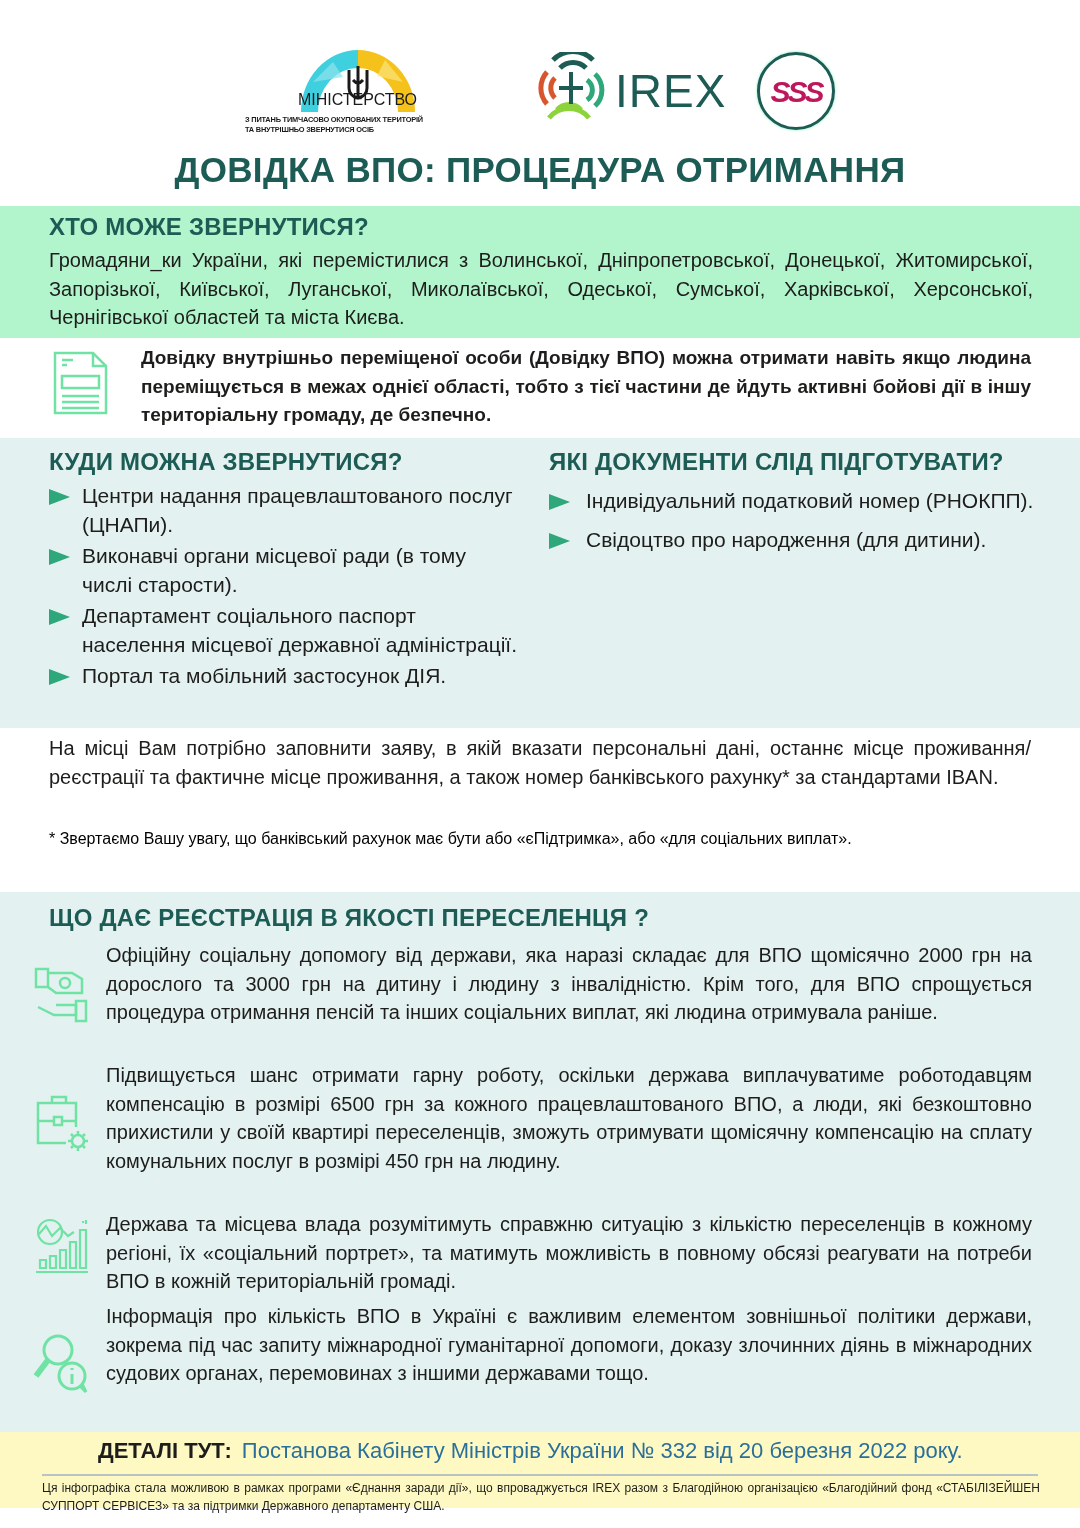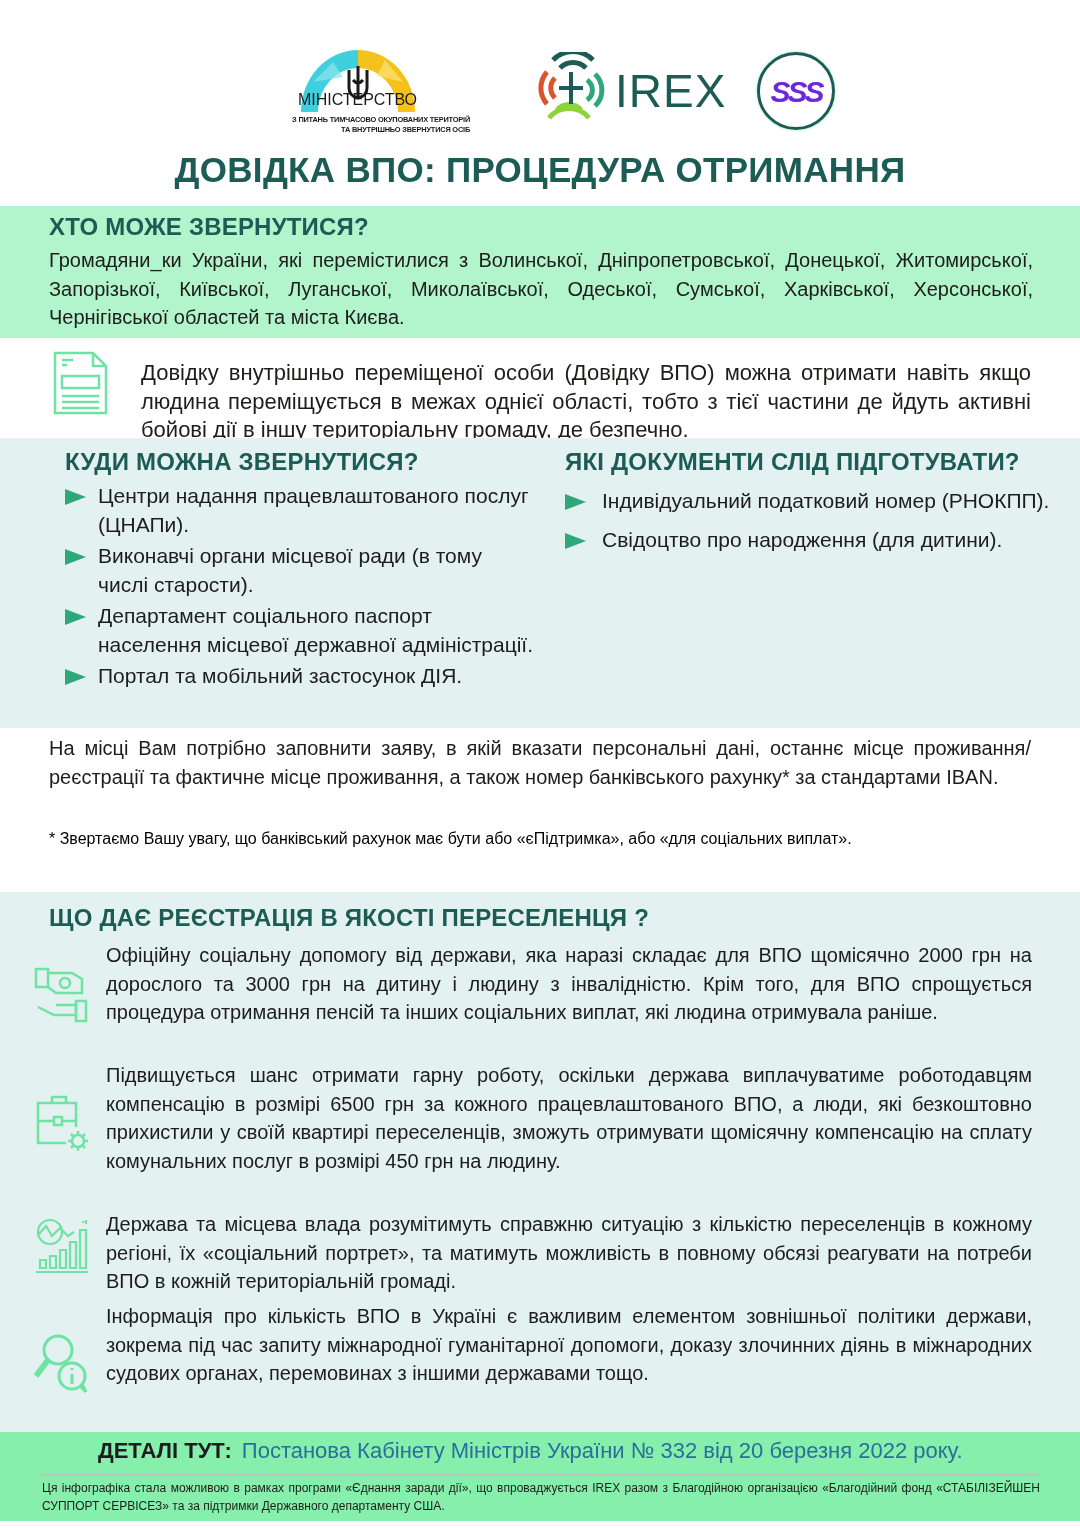--- a/index.html
+++ b/index.html
@@ -3,51 +3,51 @@
 <meta charset="utf-8">
 <style>
   * { box-sizing: border-box; margin: 0; padding: 0; }
   html, body { width: 1080px; height: 1528px; background: #ffffff; overflow: hidden; }
   body { font-family: "Liberation Sans", "DejaVu Sans", sans-serif; color: #1d1d1b; position: relative; }
 
   .header { position: absolute; left: 0; top: 0; width: 1080px; height: 140px; }
   .logo-ministry { position: absolute; left: 245px; top: 40px; width: 225px; height: 100px; text-align: center; }
   .logo-ministry .arch { position: absolute; left: 48px; top: 2px; width: 130px; height: 70px; }
   .logo-ministry .name { position: absolute; left: 0; top: 51px; width: 225px; font-size: 16px; letter-spacing: 0px; color: #1a1a1a; font-family: "Liberation Sans", sans-serif; text-align: center; }
-  .logo-ministry .sub { position: absolute; left: 0; width: 225px; font-size: 7.4px; font-weight: bold; color: #1a1a1a; text-align: right; letter-spacing: -0.2px; }
+  .logo-ministry .sub { position: absolute; left: 0; width: 225px; font-size: 7.4px; font-weight: bold; color: #1a1a1a; text-align: left; letter-spacing: -0.2px; }
   .logo-ministry .sub1 { top: 75px; }
   .logo-ministry .sub2 { top: 85px; }
 
   .logo-irex { position: absolute; left: 533px; top: 50px; width: 190px; height: 80px; }
   .logo-irex .mark { position: absolute; left: 0; top: 2px; width: 75px; height: 75px; }
   .logo-irex .word { position: absolute; left: 82px; top: 14px; font-size: 46px; color: #1c5c55; font-weight: normal; letter-spacing: 1px; font-family: "Liberation Sans", sans-serif; }
 
   .logo-sss { position: absolute; left: 757px; top: 52px; width: 78px; height: 78px; border: 3px solid #1c5c55; border-radius: 50%; box-shadow: 0 0 3px #7ef0b4; }
-  .logo-sss span { position: absolute; left: 0; top: 20px; width: 72px; text-align: center; font-size: 30px; font-weight: bold; color: #6d28d9; font-style: italic; letter-spacing: -3px; }
+  .logo-sss span { position: absolute; left: 0; top: 20px; width: 72px; text-align: center; font-size: 30px; font-weight: bold; color: #be185d; font-style: italic; letter-spacing: -3px; }
 
   .main-title { position: absolute; left: 0; top: 150px; width: 1080px; text-align: center; font-size: 35px; font-weight: bold; color: #1c5c55; letter-spacing: 0.3px; }
 
   .sec { position: absolute; left: 0; width: 1080px; }
   .sec-who { top: 206px; height: 165px; background: #b2f5cc; }
   .sec-note { top: 338px; height: 100px; background: #ffffff; }
   .sec-where { top: 438px; height: 290px; background: #e4f1f1; }
   .sec-fill { top: 728px; height: 164px; background: #ffffff; }
   .sec-benefit { top: 892px; height: 540px; background: #e4f1f1; }
-  .sec-footer { top: 1432px; height: 89px; background: #86efac; }
+  .sec-footer { top: 1432px; height: 76px; background: #fef9c3; }
 
   .h2 { position: absolute; font-size: 24px; font-weight: bold; color: #1c5c55; letter-spacing: 0.2px; }
   .para { position: absolute; font-size: 20px; line-height: 28.5px; color: #1d1d1b; text-align: justify; }
 
   .sec-who .h2 { left: 49px; top: 7px; }
   .sec-who .para { left: 49px; top: 40px; width: 984px; }
 
   .note-icon { position: absolute; left: 53px; top: 13px; width: 55px; height: 64px; }
-  .sec-note .para { left: 141px; top: 21px; width: 890px; font-weight: normal; font-size: 22px; }
-
-  .col { position: absolute; top: 0; margin-left: 16px; }
+  .sec-note .para { left: 141px; top: 6px; width: 890px; font-weight: bold; font-size: 19px; }
+
+  .col { position: absolute; top: 0; }
   .col-left { left: 49px; width: 470px; }
   .col-right { left: 549px; width: 500px; }
   .col .h2 { position: relative; display: block; margin-top: 10px; white-space: nowrap; }
   .blist { list-style: none; margin-top: 6px; }
   .blist li { position: relative; padding-left: 33px; font-size: 21px; line-height: 28.5px; margin-bottom: 3px; color: #1d1d1b; }
   .blist li .arrow { position: absolute; left: 0; top: 7px; width: 0; height: 0; border-top: 8px solid transparent; border-bottom: 8px solid transparent; border-left: 21px solid #2ea77a; }
   .col-right .blist { margin-top: 11px; }
   .col-right .blist li { margin-bottom: 10px; padding-left: 37px; }
 
   .sec-fill .para { left: 49px; top: 6px; width: 982px; }

